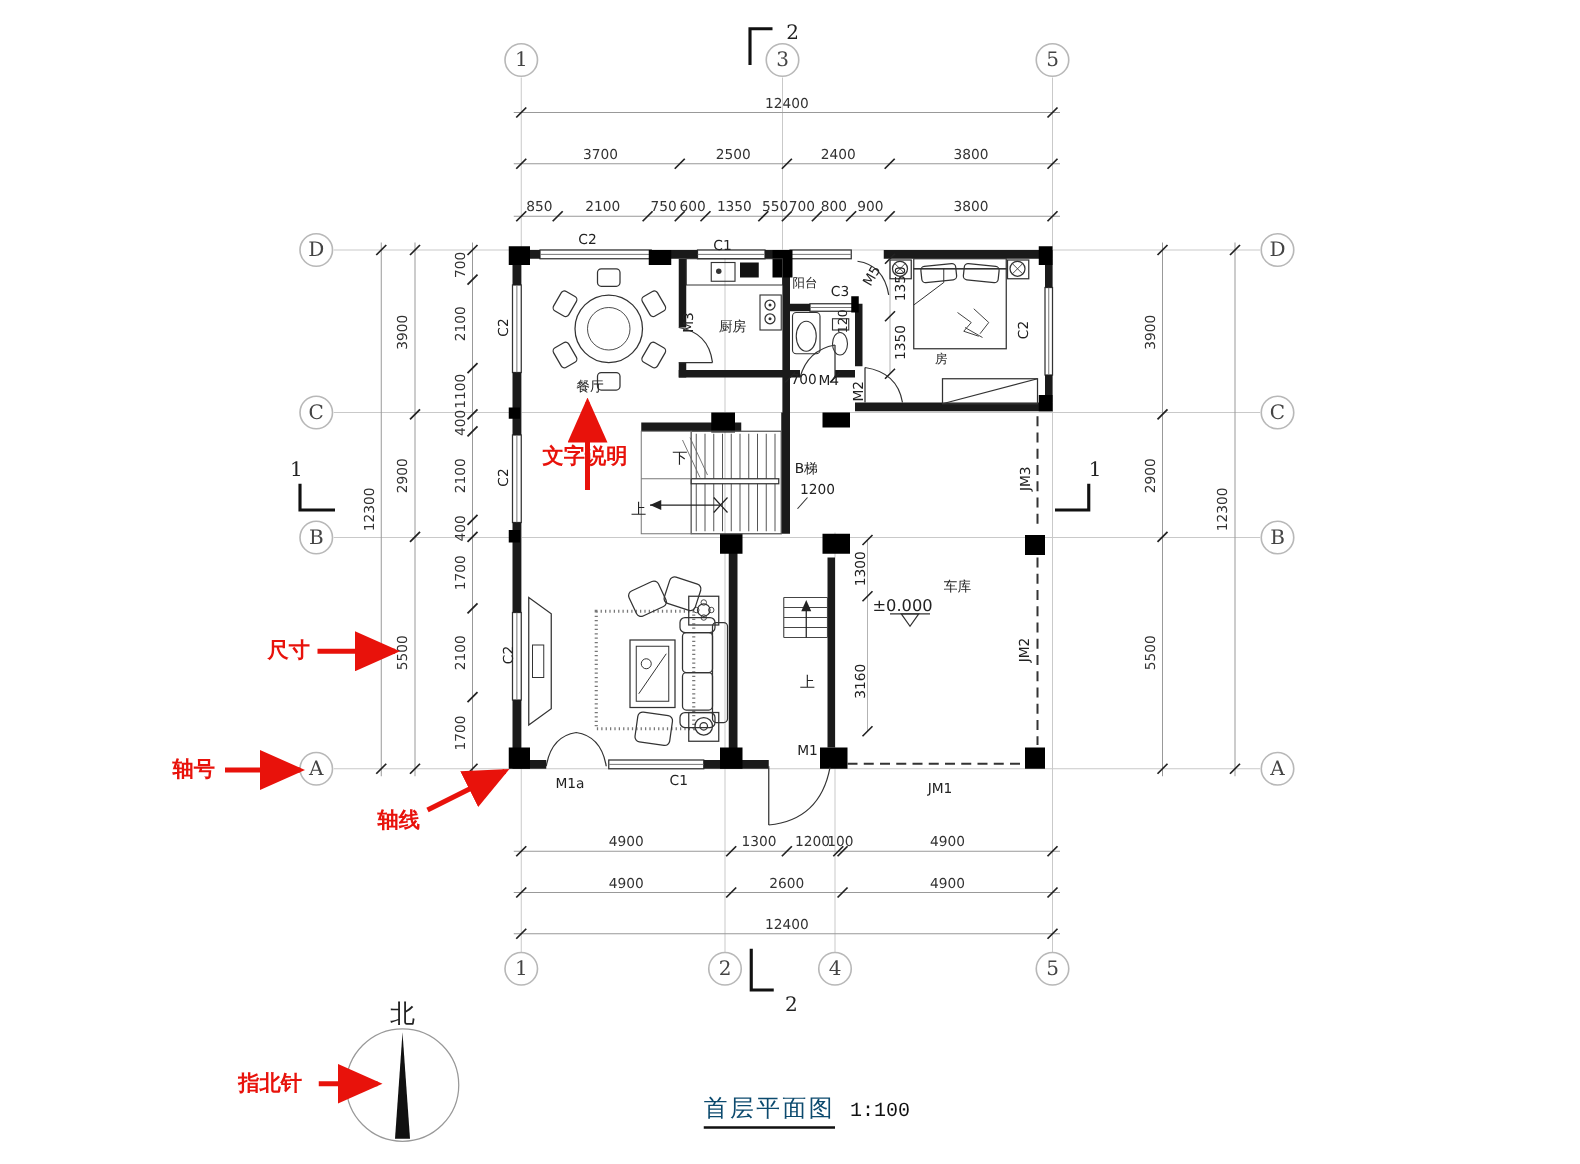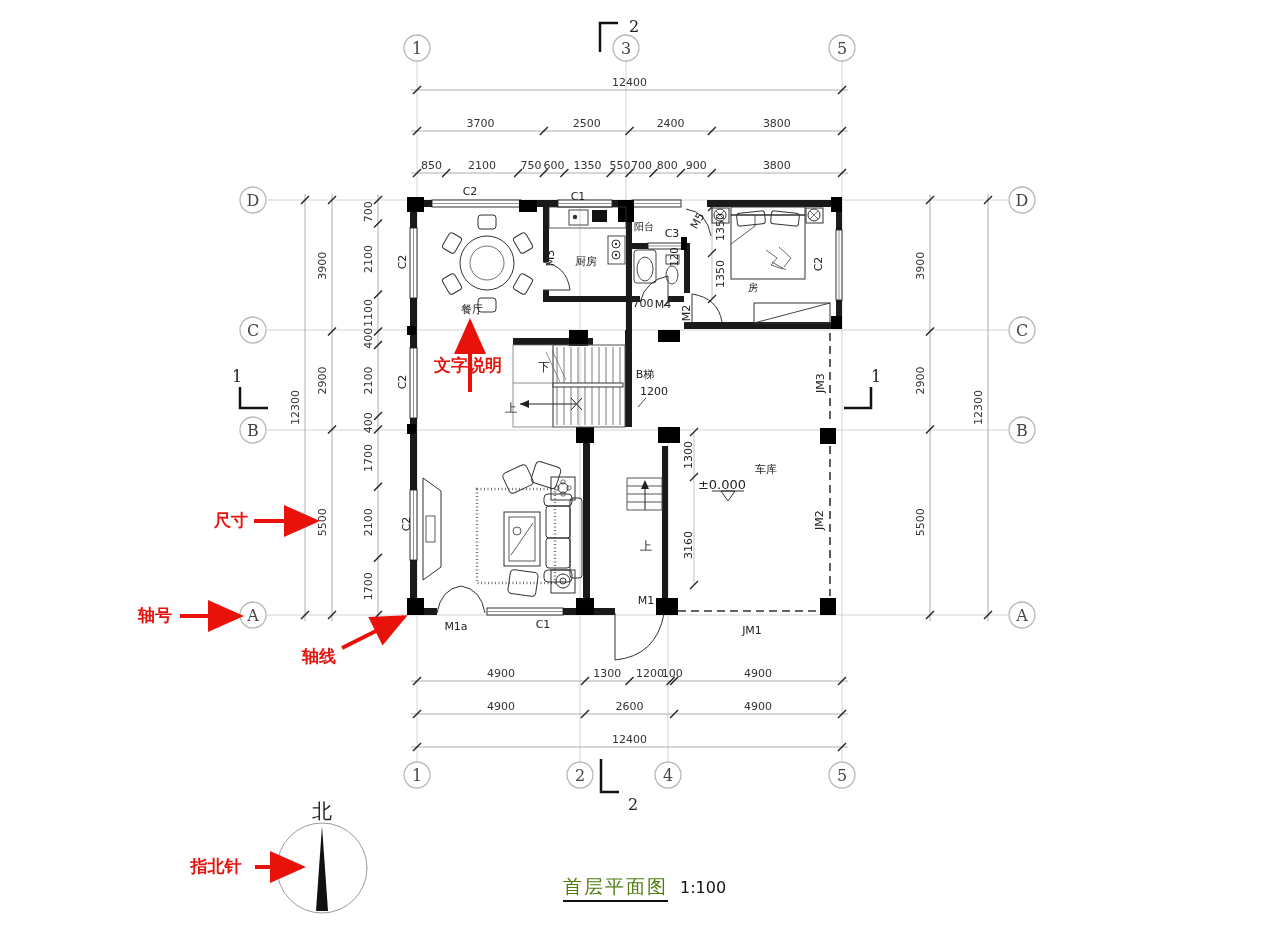--- a/index.html
+++ b/index.html
@@ -1,22 +1,22 @@
 <!DOCTYPE html>
 <html><head>
 <meta charset="utf-8">
 <style>
   html,body{margin:0;padding:0;background:#fff;}
   #stage{position:relative;width:1264px;height:931px;background:#fff;overflow:hidden;
          font-family:"DejaVu Sans","Liberation Sans",sans-serif;}
   #plan-svg{position:absolute;left:0;top:0;}
   #title-block{position:absolute;left:563px;top:874px;white-space:nowrap;}
-  #title-block .main{font-size:19px;color:#4d7c0f;letter-spacing:2px;font-weight:500;
+  #title-block .main{font-size:19px;color:#0c4a6e;letter-spacing:2px;font-weight:500;
                      border-bottom:2px solid #111;padding-bottom:3px;}
-  #title-block .scale{font-size:16px;color:#111;margin-left:12px;}
+  #title-block .scale{font-size:16px;color:#111;margin-left:12px;font-family:Liberation Mono, monospace;}
   text{user-select:none;}
 </style>
 </head>
 <body>
 
 <div id="stage">
   <svg id="plan-svg" width="1264" height="931" viewBox="0 0 1264 931" xmlns="http://www.w3.org/2000/svg">
     <defs>
       <marker id="redarrow" markerWidth="9" markerHeight="8" refX="8" refY="4" orient="auto">
         <polygon points="0,0 9,4 0,8" fill="#e8120b"></polygon>

